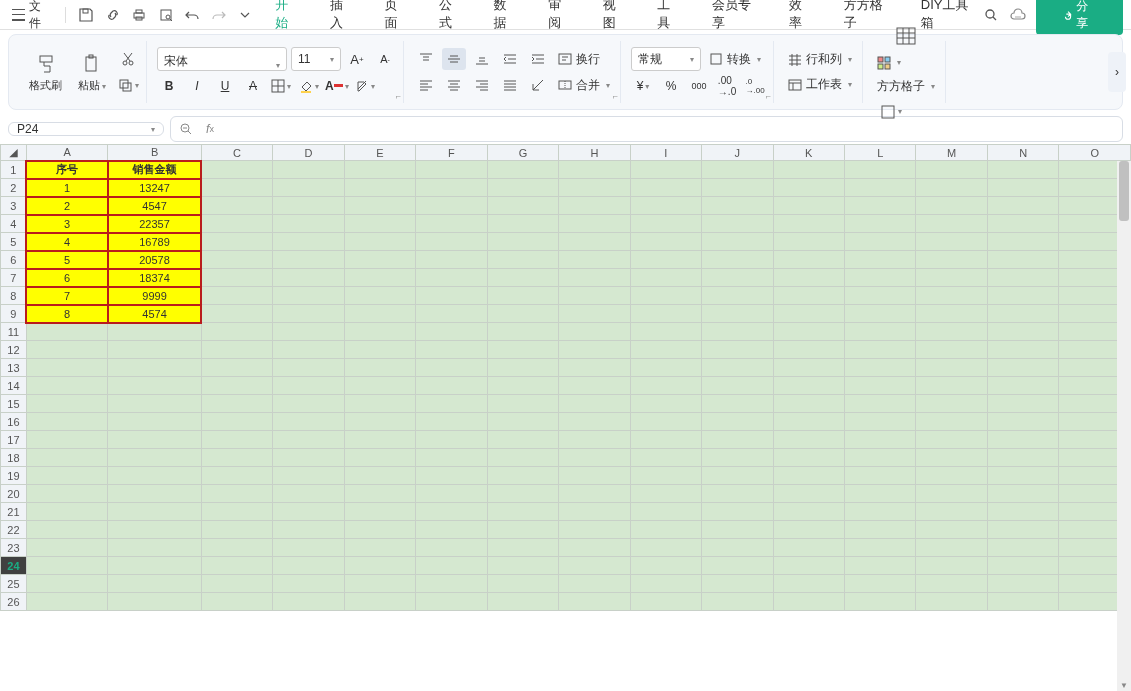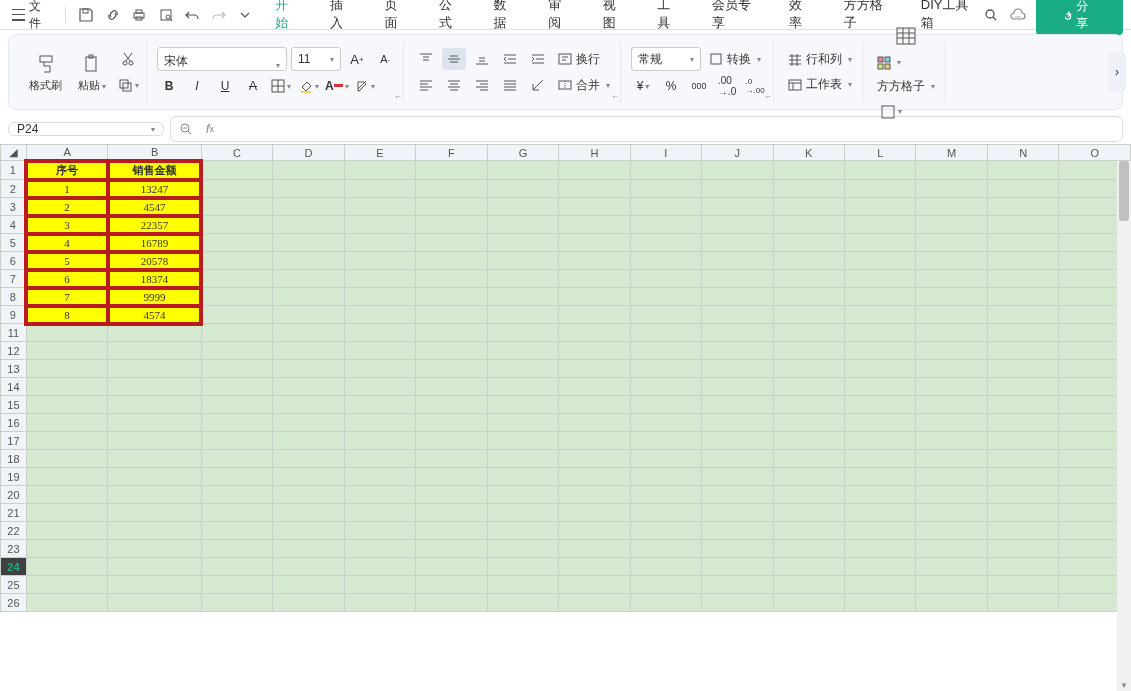--- a/index.html
+++ b/index.html
@@ -46,21 +46,21 @@
 .grid-wrap { position: relative; width: 100%; height: calc(691px - 30px - 84px - 30px); overflow: hidden; }
 table.sheet { border-collapse: collapse; table-layout: fixed; }
 table.sheet th, table.sheet td { border: 1px solid #c8d0c8; font-size: 11px; text-align: center; background: #d5e8d0; }
 table.sheet th { background: #f0f3f7; font-weight: normal; color: #555; }
 table.sheet th.corner { width: 26px; height: 16px; background: #f0f3f7; }
 table.sheet th.col { height: 16px; }
 table.sheet th.rowh { width: 26px; }
 table.sheet td { height: 18px; }
 table.sheet td.yellow { background: #ffff00; }
 table.sheet td.header-cell { background: #ffff00; font-weight: bold; }
-table.sheet td.bordered { border: 4px solid #b91c1c; font-family: Liberation Serif, serif; }
+table.sheet td.bordered { border: 2px solid #b91c1c; }
 table.sheet tr.active th.rowh { background: #404040; color: #1aad84; font-weight: bold; }
 .scroll-v { position: absolute; right: 0; top: 17px; bottom: 0; width: 14px; background: #f0f0f0; }
 .scroll-v .thumb { position: absolute; top: 0; left: 2px; right: 2px; height: 60px; background: #c0c0c0; border-radius: 3px; }
 .scroll-v .arrow { position: absolute; left: 0; right: 0; height: 12px; display:flex; align-items:center; justify-content:center; font-size:8px; color:#888; cursor:pointer;}
 .colw-A { width: 82px; } .colw-B { width: 94px; } .colw { width: 72px; }
 
 svg { display: block; }
 </style>
 </head>
 <body>

